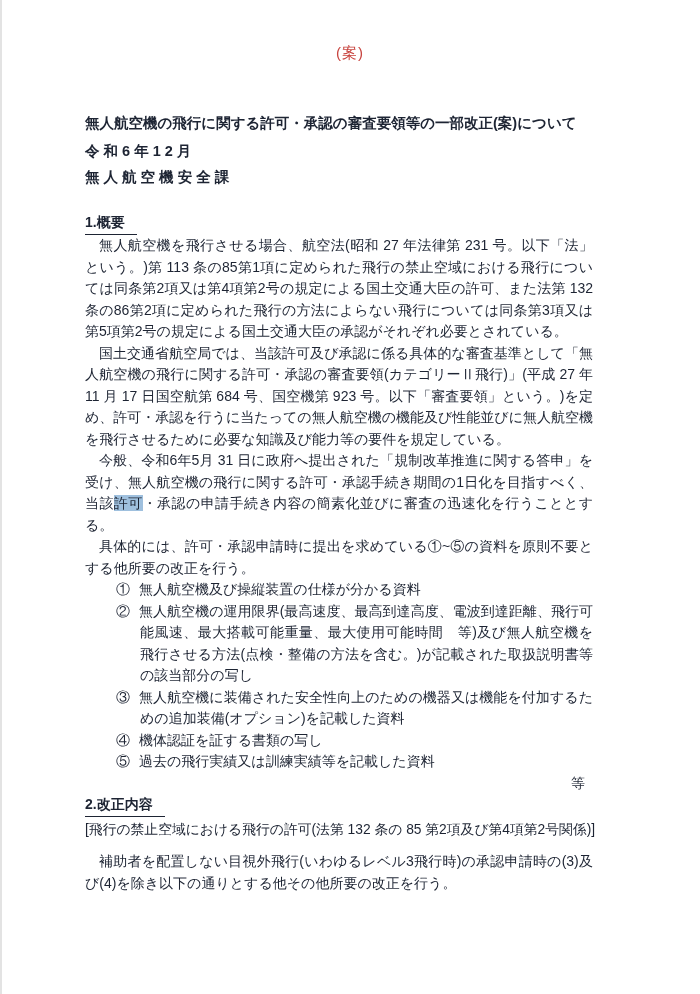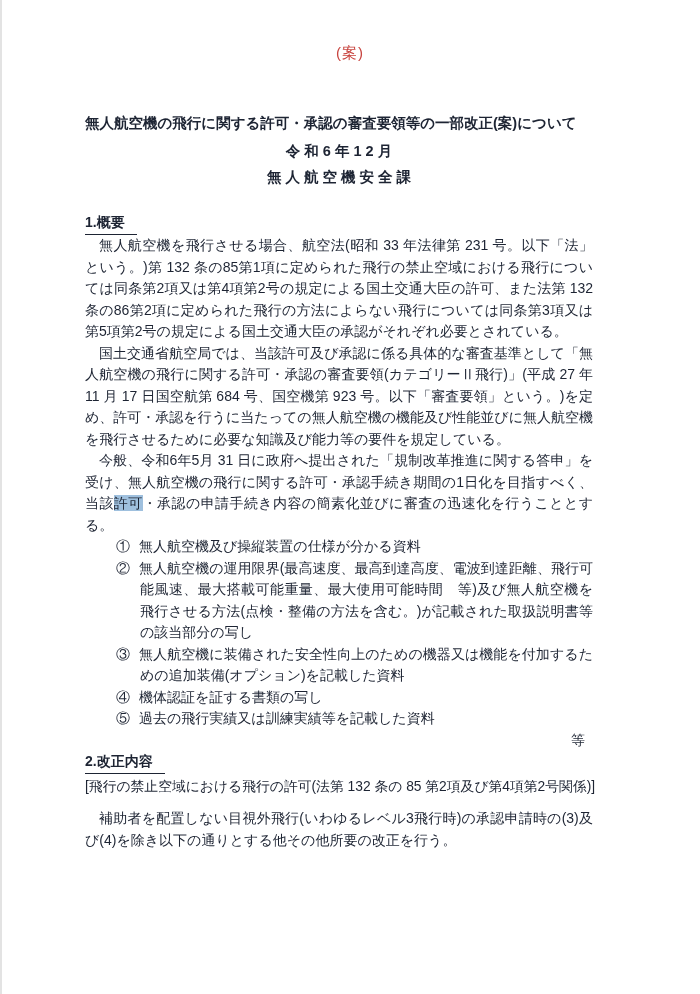--- a/index.html
+++ b/index.html
@@ -19,21 +19,21 @@
     font-size:14px;
   }
   .page-edge{position:absolute;left:0;top:0;width:2px;height:100%;background:var(--page-edge);}
   .draft{
     position:absolute;top:44px;left:0;width:100%;
     text-align:center;color:var(--draft-red);
     font-size:15px;letter-spacing:1px;
   }
   .content{position:absolute;left:85px;top:112px;width:508px;}
   .title{text-align:left;font-size:14.5px;line-height:22px;font-weight:bold;}
-  .byline{ text-align:center;line-height:26px;margin-top:4px;font-size:14.5px;font-weight:bold;}
+  .byline{ text-align:left;line-height:26px;margin-top:4px;font-size:14.5px;font-weight:bold;}
   .byline div{white-space:pre;}
   .sec-heading{margin-top:22px;line-height:21px;font-weight:bold;font-size:14px;}
   .sec-heading .hd{display:inline-block;border-bottom:1.5px solid currentColor;padding-right:12px;padding-bottom:1px;}
   .body-par{margin:0;text-align:justify;line-height:21.5px;text-indent:1em;}
   .hl{background:var(--highlight);}
   .items{margin:0;}
   .item{line-height:21.5px;padding-left:55px;text-indent:-24px;text-align:justify;}
   .item .num{margin-right:9px;}
   .etc{text-align:right;padding-right:8px;line-height:21.5px;}
   .sec2-heading{margin-top:0;}
@@ -55,26 +55,27 @@
 
     <div class="byline">
       <div>令 和 6 年 1 2 月</div>
       <div>無 人 航 空 機 安 全 課</div>
     </div>
 
     <div class="sec-heading">
       <span class="hd">1.概要</span>
     </div>
 
-    <p class="body-par">無人航空機を飛行させる場合、航空法(昭和 33 年法律第 231 号。以下「法」 という。)第 132 条の85第1項に定められた飛行の禁止空域における飛行については同条第2項又は第4項第2号の規定による国土交通大臣の許可、また法第 132 条の86第2項に定められた飛行の方法によらない飛行については同条第3項又は第5項第2号の規定による国土交通大臣の承認がそれぞれ必要とされている。</p>
+    <p class="body-par">無人航空機を飛行させる場合、航空法(昭和 27 年法律第 231 号。以下「法」 という。)第 113 条の85第1項に定められた飛行の禁止空域における飛行については同条第2項又は第4項第2号の規定による国土交通大臣の許可、また法第 132 条の86第2項に定められた飛行の方法によらない飛行については同条第3項又は第5項第2号の規定による国土交通大臣の承認がそれぞれ必要とされている。</p>
 
     <p class="body-par">国土交通省航空局では、当該許可及び承認に係る具体的な審査基準として「無人航空機の飛行に関する許可・承認の審査要領(カテゴリーⅡ飛行)」(平成 27 年 11 月 17 日国空航第 684 号、国空機第 923 号。以下「審査要領」という。)を定め、許可・承認を行うに当たっての無人航空機の機能及び性能並びに無人航空機を飛行させるために必要な知識及び能力等の要件を規定している。</p>
 
     <p class="body-par"><span>今般、令和6年5月 31 日に政府へ提出された「規制改革推進に関する答申」を受け、無人航空機の飛行に関する許可・承認手続き期間の1日化を目指すべく、当該</span><span class="hl">許可</span><span>・承認の申請手続き内容の簡素化並びに審査の迅速化を行うこととする。</span></p>
 
+    <p class="body-par">具体的には、許可・承認申請時に提出を求めている①~⑤の資料を原則不要とする他所要の改正を行う。</p>
 
     <div class="items">
       <div class="item"><span class="num">①</span><span>無人航空機及び操縦装置の仕様が分かる資料</span></div>
       <div class="item"><span class="num">②</span><span>無人航空機の運用限界(最高速度、最高到達高度、電波到達距離、飛行可能風速、最大搭載可能重量、最大使用可能時間　等)及び無人航空機を飛行させる方法(点検・整備の方法を含む。)が記載された取扱説明書等の該当部分の写し</span></div>
       <div class="item"><span class="num">③</span><span>無人航空機に装備された安全性向上のための機器又は機能を付加するための追加装備(オプション)を記載した資料</span></div>
       <div class="item"><span class="num">④</span><span>機体認証を証する書類の写し</span></div>
       <div class="item"><span class="num">⑤</span><span>過去の飛行実績又は訓練実績等を記載した資料</span></div>
     </div>
 
     <div class="etc">等</div>

